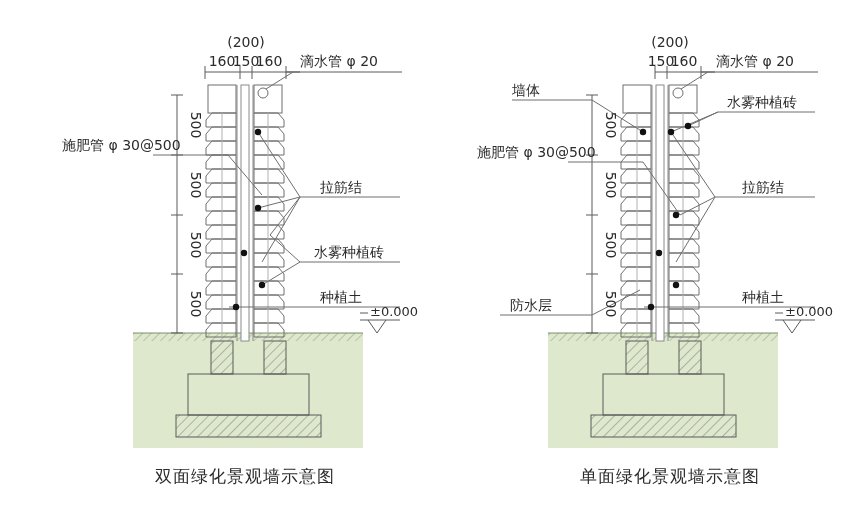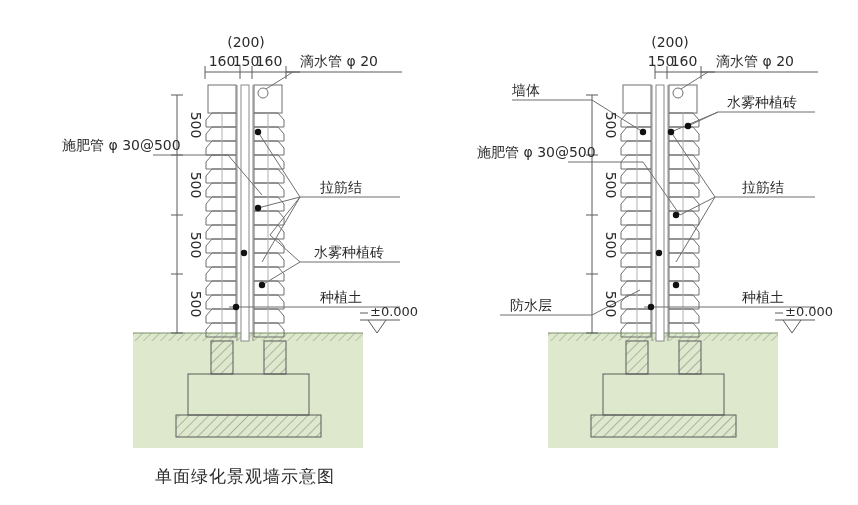--- a/index.html
+++ b/index.html
@@ -322,15 +322,16 @@
 
     <text x="512" y="95" font-size="14" fill="#2b2b2b" font-family="DejaVu Sans, Liberation Sans, sans-serif">墙体</text>
     <text x="477" y="157" font-size="14" fill="#2b2b2b" font-family="DejaVu Sans, Liberation Sans, sans-serif">施肥管 φ 30@500</text>
     <text x="510" y="310" font-size="14" fill="#2b2b2b" font-family="DejaVu Sans, Liberation Sans, sans-serif">防水层</text>
     <text x="727" y="107" font-size="14" fill="#2b2b2b" font-family="DejaVu Sans, Liberation Sans, sans-serif">水雾种植砖</text>
     <text x="742" y="192" font-size="14" fill="#2b2b2b" font-family="DejaVu Sans, Liberation Sans, sans-serif">拉筋结</text>
     <text x="742" y="302" font-size="14" fill="#2b2b2b" font-family="DejaVu Sans, Liberation Sans, sans-serif">种植土</text>
     <text x="785" y="316" font-size="13" fill="#2b2b2b" font-family="DejaVu Sans, Liberation Sans, sans-serif">±0.000</text>
   </svg>
 
-  <div class="cap" id="cap-left">单面绿化景观墙示意图</div>
+  <div class="cap" id="cap-left">双面绿化景观墙示意图</div>
+  <div class="cap" id="cap-right">单面绿化景观墙示意图</div>
 
 </div>
 
 </body></html>

